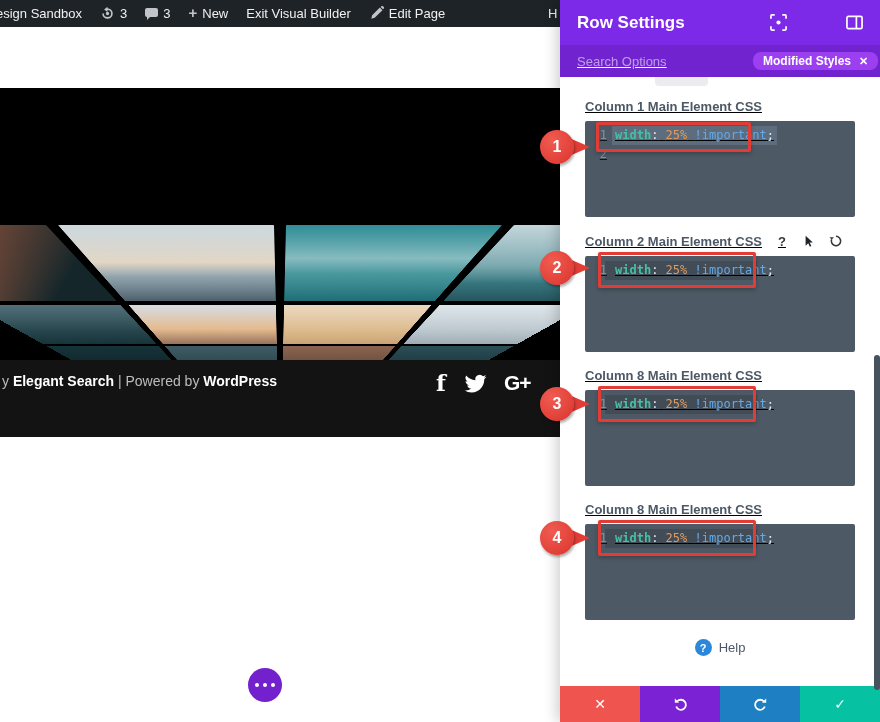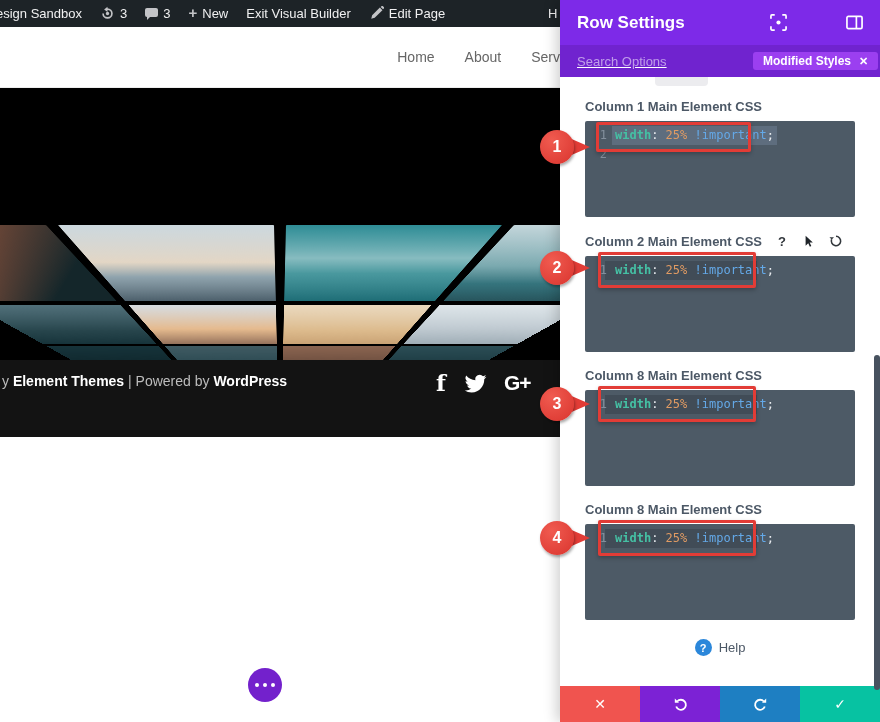--- a/index.html
+++ b/index.html
@@ -45,25 +45,25 @@
   .dots-btn i { width:4px; height:4px; border-radius:50%; background:#fff; }
 
   
   .panel { position:absolute; left:560px; top:0; width:320px; height:722px; background:#fff; box-shadow:-4px 0 12px rgba(0,0,0,.18); z-index:10; }
   .panel-header { height:45px; background:#7d2ae8; display:flex; align-items:center; padding:0 17px;gap:41px; }
   .panel-title { flex:1; color:#fff; font-size:17px; font-weight:700; }
   .hd-ic { width:17px; height:17px; margin-left:18px; cursor:pointer; }
   .search-bar { height:32px; background:#7023cf; display:flex; align-items:center; padding:0 5px 0 17px; }
   .search-input { flex:1; background:transparent; border:none; outline:none; color:#fff; font-size:13px; font-family:"Liberation Sans",sans-serif;text-decoration:underline; }
   .search-input::placeholder { color:rgba(255,255,255,.55); }
-  .badge { background:#9b3ff0; border-radius:3px; padding:2px 10px; color:#fff; font-size:12px; font-weight:700; display:flex; align-items:center; gap:8px; cursor:pointer; white-space:nowrap; }
+  .badge { background:#9b3ff0; border-radius:8px; padding:2px 10px; color:#fff; font-size:12px; font-weight:700; display:flex; align-items:center; gap:8px; cursor:pointer; white-space:nowrap; }
   .badge .x { font-size:11px; }
   .panel-body { position:absolute; top:77px; left:0; right:0; bottom:36px; background:#fff; overflow:hidden; }
   .scroll-stub { position:absolute; top:0; left:95px; width:53px; height:9px; background:#ececef; border-radius:0 0 4px 4px; }
-  .section { position:absolute; left:25px; width:270px; }
+  .section { position:absolute; left:25px; width:270px;text-decoration:underline; }
   .sec-label-row { display:flex; align-items:center; gap:13px; height:16px; margin-bottom:7px; }
   .sec-label { font-size:13px; font-weight:700; color:#4c5866; white-space:nowrap; }
   .sec-ic { width:14px; height:14px; display:inline-flex; align-items:center; justify-content:center; cursor:pointer; }
   .sec-q { font-size:13px; font-weight:700; color:#32373c; cursor:pointer; }
   .editor { position:relative; width:270px; height:96px; background:#4d5a66; border-radius:2px; font-family:"DejaVu Sans Mono","Liberation Mono",monospace; font-size:12px; line-height:19px; padding-top:5px; cursor:text; }
   .strip { position:absolute; top:5px; left:20px; width:152px; height:19px; background:#414c57; }
   .code-row { position:relative; display:flex; }
   .ln { width:22px; text-align:right; color:#95a1af; opacity:.75; flex:0 0 22px; }
   .code-text { margin-left:8px; white-space:pre; color:#dfe3e8; }
   .code-text.sel { background:#5e6d7e; padding:0 3px; margin-left:5px; }
@@ -117,45 +117,40 @@
     <span class="ab-item">Exit Visual Builder</span>
     <span class="ab-item">
       <svg class="ab-ic" viewBox="0 0 20 20">
           <path fill="#c3c4c7" d="M3 17l1.2-4.6L14.5 2.1l3.4 3.4L7.6 15.8 3 17zm12.6-15.7l3.1 3.1 1-1a1.4 1.4 0 0 0 0-2l-1.1-1.1a1.4 1.4 0 0 0-2 0l-1 1z"></path>
         </svg>
       <span>Edit Page</span>
     </span>
     <span class="ab-howdy">H</span>
   </div>
 
-  <nav class="site-nav">
-    <span class="nav-item">Home</span>
-    <span class="nav-item">About</span>
-    <span class="nav-item">Serv</span>
-  </nav>
 
   <div class="hero">
     <div class="collage">
       <div class="tile t1"></div>
       <div class="tile t2"></div>
       <div class="tile t3"></div>
       <div class="tile t4"></div>
       <div class="tile t5"></div>
       <div class="tile t6"></div>
       <div class="tile t7"></div>
       <div class="tile t8"></div>
       <div class="tile t9"></div>
       <div class="tile t10"></div>
       <div class="tile t11"></div>
       <div class="tile t12"></div>
     </div>
   </div>
 
   <div class="site-footer">
-    <div class="foot-credit"><span>y </span><b>Element Themes</b><span> | </span><span>Powered by </span><b>WordPress</b></div>
+    <div class="foot-credit"><span>y </span><b>Elegant Search</b><span> | </span><span>Powered by </span><b>WordPress</b></div>
     <div class="social">
       <span class="soc-f">f</span>
       <svg class="soc-tw" viewBox="0 0 24 24">
           <path fill="#fff" d="M23.44 4.83c-.8.37-1.66.62-2.56.73a4.47 4.47 0 0 0 1.96-2.47 8.9 8.9 0 0 1-2.83 1.08 4.46 4.46 0 0 0-7.6 4.07A12.66 12.66 0 0 1 3.22 3.6a4.45 4.45 0 0 0 1.38 5.95 4.4 4.4 0 0 1-2.02-.56v.06c0 2.16 1.54 3.96 3.58 4.37a4.5 4.5 0 0 1-2.01.08 4.47 4.47 0 0 0 4.17 3.1A8.96 8.96 0 0 1 1.7 18.46 12.63 12.63 0 0 0 8.54 20.5c8.2 0 12.7-6.8 12.7-12.7v-.58a9.06 9.06 0 0 0 2.2-2.39z"></path>
         </svg>
       <span class="soc-gp">G+</span>
     </div>
   </div>
 
   <button class="dots-btn">

